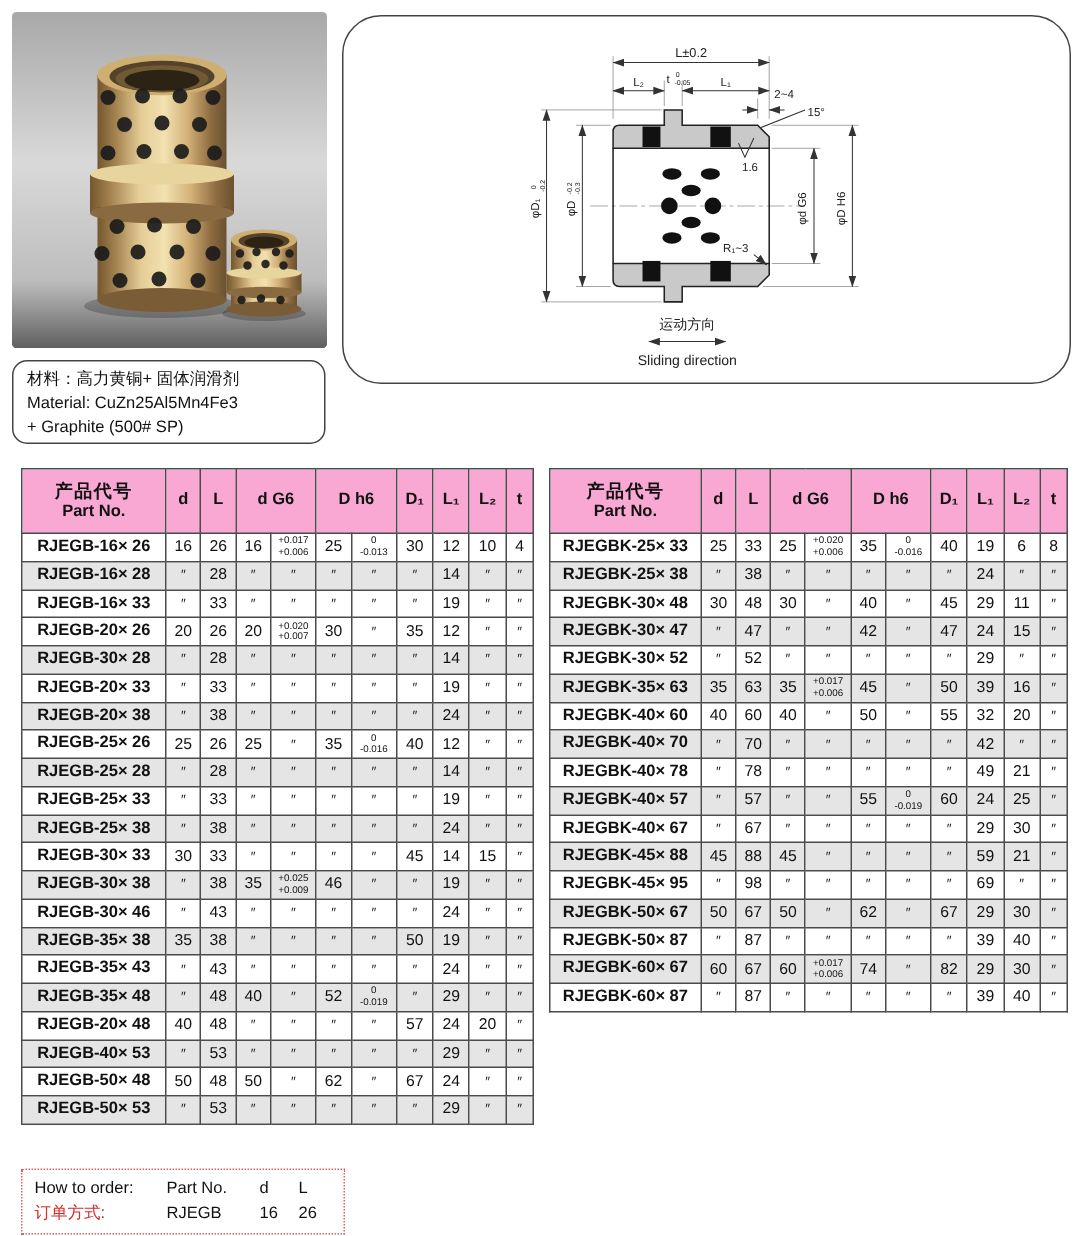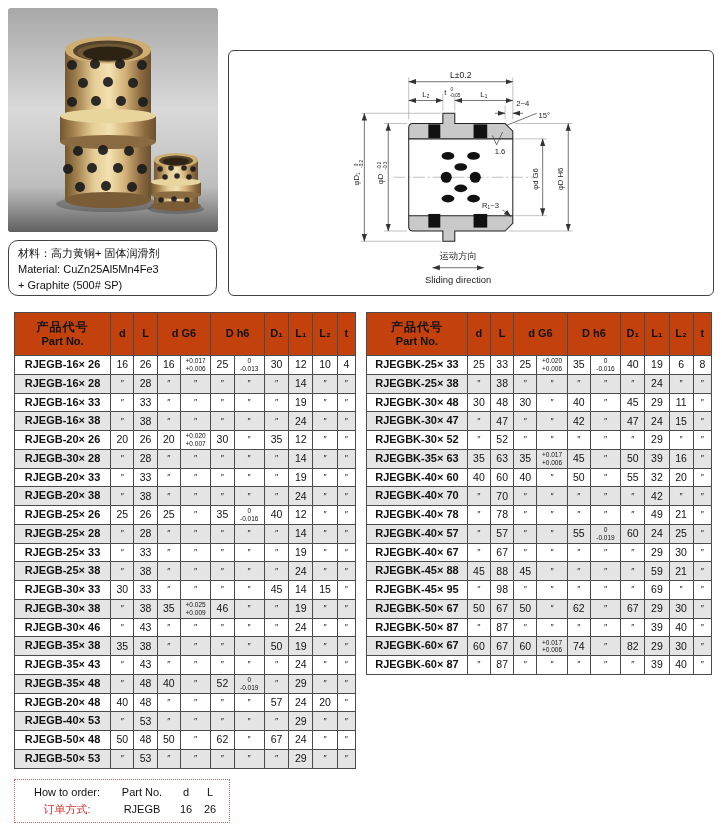--- a/index.html
+++ b/index.html
@@ -9,48 +9,48 @@
   
   .photo{position:absolute;left:8px;top:8px;width:210px;height:224px;border-radius:3px;overflow:hidden;}
 
   
   .material{position:absolute;left:8px;top:240px;width:209px;height:56px;border:1.3px solid #444;
             border-radius:10px;padding:5px 9px;box-sizing:border-box;font-size:11px;line-height:1.45;}
   .material .cn{font-weight:400;}
 
   
   .diagram{position:absolute;left:228px;top:10px;width:486px;height:246px;border:1.5px solid #444;
-           border-radius:6px;box-sizing:border-box;background:#fff;margin-top:40px;}
+           border-radius:26px;box-sizing:border-box;background:#fff;}
   .diagram svg{display:block;width:100%;height:100%;}
   .dg-thin{stroke:#888;stroke-width:.6;fill:none;}
   .dg-dim{stroke:#333;stroke-width:.8;fill:none;}
   .dg-part{fill:#c9c9c9;stroke:#222;stroke-width:1.2;}
   .dg-plug{fill:#111;stroke:none;}
   .dg-body{stroke:#222;stroke-width:1.2;fill:none;}
   .dg-center{stroke:#a7a7a7;stroke-width:.8;stroke-dasharray:14 3 3 3;fill:none;}
   .dg-txt{font-family:"Liberation Sans","DejaVu Sans",sans-serif;fill:#222;}
 
   
   table.parts{position:absolute;border-collapse:collapse;table-layout:fixed;background:#fff;
               border:1.5px solid #333;}
   #tbl-left{left:14px;top:312px;width:342px;}
   #tbl-right{left:366px;top:312px;width:346px;}
   .parts th,.parts td{border:1px solid #4b4b4b;text-align:center;vertical-align:middle;
                       padding:2px 0;font-size:10.5px;line-height:1.25;overflow:hidden;}
-  .parts thead th{background:#c2410c;font-weight:600;font-size:11px;height:38px;}
+  .parts thead th{background:#f9a8d4;font-weight:600;font-size:11px;height:38px;}
   .parts thead th.ph div:first-child{font-size:12px;letter-spacing:1px;}
   .parts thead th.ph div:last-child{font-size:11px;font-weight:600;}
   .parts td.part{font-size:11px;font-weight:bold;}
   .parts td.tol{font-size:6.5px;line-height:1.15;white-space:pre-line;padding:1px 0;}
   .parts td.ditto{font-size:9px;color:#222;}
   .parts tr.alt{background:#e5e5e5;}
 
   
   .order{position:absolute;left:14px;top:779px;border:1.4px dotted #e06060;padding:4px 8px 5px 8px;
-         font-size:11px;line-height:1.5;text-align:center;}
+         font-size:11px;line-height:1.5;}
   .order .row{display:flex;}
   .order .c1{width:88px;}
   .order .c2{width:62px;}
   .order .c3{width:26px;}
   .order .c4{width:22px;}
   .order .red{color:#d42b2b;}
 </style>
 </head>
 <body>
 
@@ -305,33 +305,20 @@
           <td>33</td>
           <td class=" ditto">″</td>
           <td class=" ditto">″</td>
           <td class=" ditto">″</td>
           <td class=" ditto">″</td>
           <td class=" ditto">″</td>
           <td>19</td>
           <td class=" ditto">″</td>
           <td class=" ditto">″</td>
         </tr>
-        <tr class="alt">
-          <td class="part">RJEGB-16× 38</td>
-          <td class=" ditto">″</td>
-          <td>38</td>
-          <td class=" ditto">″</td>
-          <td class=" ditto">″</td>
-          <td class=" ditto">″</td>
-          <td class=" ditto">″</td>
-          <td class=" ditto">″</td>
-          <td>24</td>
-          <td class=" ditto">″</td>
-          <td class=" ditto">″</td>
-        </tr>
         <tr>
           <td class="part">RJEGB-20× 26</td>
           <td>20</td>
           <td>26</td>
           <td>20</td>
           <td class="tol">+0.020
 +0.007</td>
           <td>30</td>
           <td class=" ditto">″</td>
           <td>35</td>

